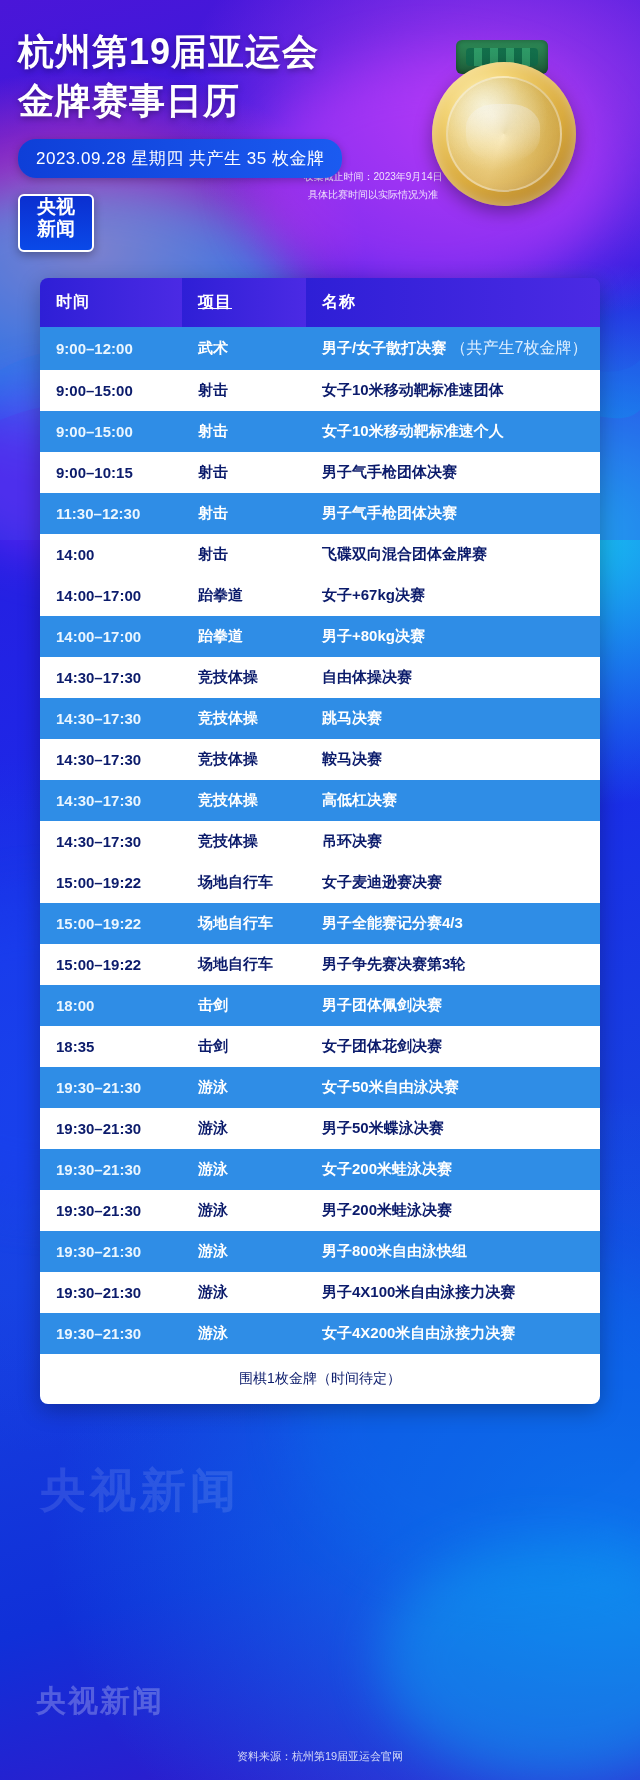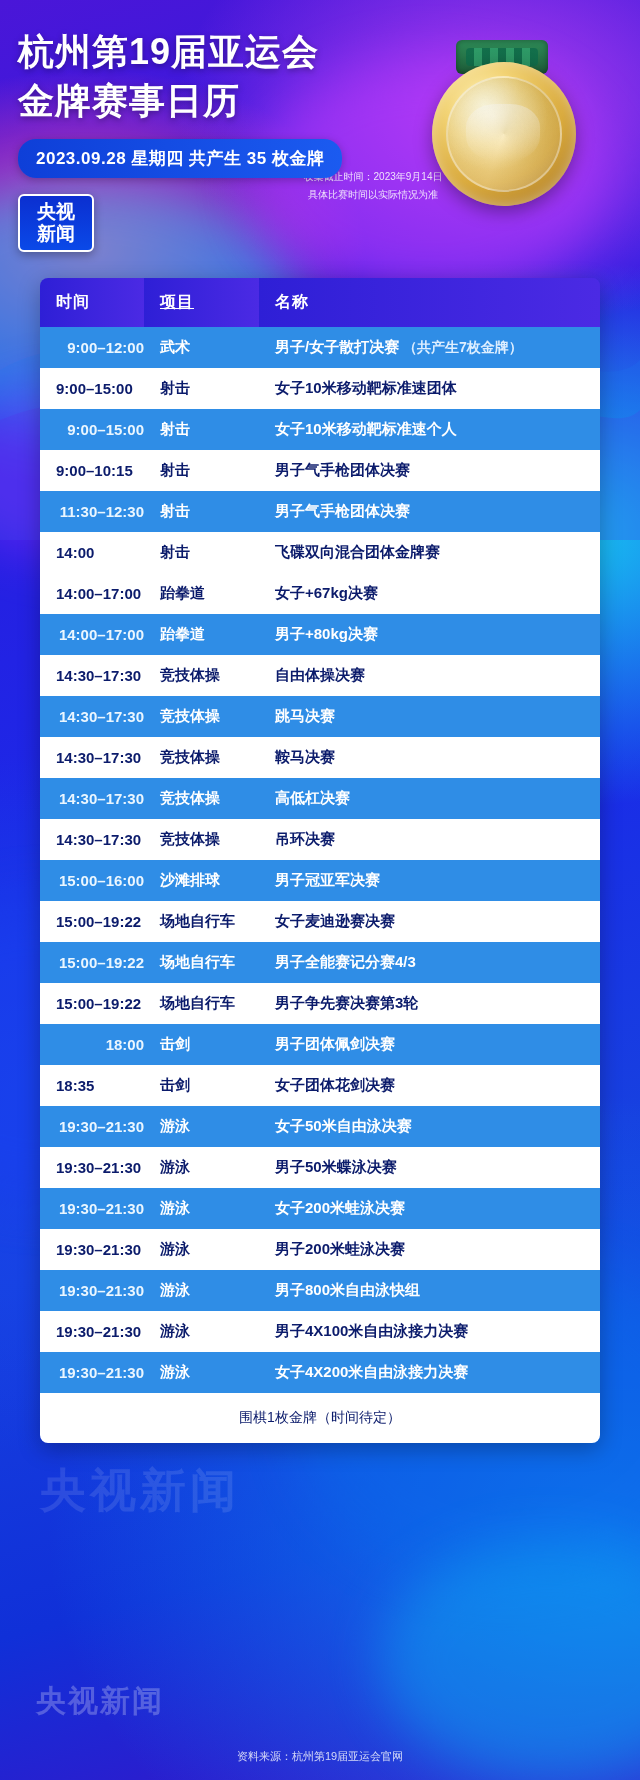--- a/index.html
+++ b/index.html
@@ -59,40 +59,40 @@
     letter-spacing: 1px;
     line-height: 1.35;
     text-shadow: 0 2px 6px rgba(0,0,0,.35);
   }
   .date-pill {
     display: inline-block;
     margin-top: 14px;
     background: linear-gradient(90deg, #0e3fd8, #1b5bf0);
     color: #fff;
     font-size: 17px;
-    font-weight: 700;
+    font-weight: 400;
     padding: 8px 18px;
     border-radius: 18px;
     letter-spacing: .5px;
     box-shadow: 0 2px 8px rgba(0,0,0,.25);
   }
   .notes {
     position: absolute; left: 258px; top: 168px;
     color: rgba(255,255,255,.85);
     font-size: 10px; line-height: 1.8;
     text-align: center; width: 230px;
   }
   .logo {
     margin-top: 16px;
     width: 76px; height: 58px;
     background: linear-gradient(180deg,#0b2fd0,#0a49e8);
     border: 2px solid #ffffff;
     border-radius: 6px;
     color: #fff; font-weight: 700; font-size: 19px;
-    display: flex; flex-direction: column; align-items: center; justify-content: center;
+    display: flex; flex-direction: column; align-items: center; 
     line-height: 1.15;
     box-shadow: 0 3px 10px rgba(0,0,0,.3);
   }
 
   
   .medal { position: absolute; right: 56px; top: 40px; width: 160px; height: 190px; z-index: 4;}
   .ribbon {
     position:absolute; left: 32px; top: 0; width: 92px; height: 34px;
     background: linear-gradient(180deg,#2e8b57,#1e5e3a);
     border-radius: 6px;
@@ -131,33 +131,33 @@
     overflow: hidden;
     box-shadow: 0 6px 22px rgba(0,0,0,.28);
   }
   table { width: 100%; border-collapse: collapse; table-layout: fixed; }
   thead th {
     background: linear-gradient(90deg,#2e1fd6,#4b2ae4);
     color: #fff; font-size: 16px; font-weight: 700;
     text-align: left; padding: 14px 0 14px 16px;
     letter-spacing: 1px;
   }
-  thead th.c1 { width: 104px; }
-  thead th.c2 { width: 115px; text-decoration: underline; }
+  thead th.c1 { width: 142px; }
+  thead th.c2 { width: 124px; text-decoration: underline; }
   tbody td {
     font-size: 15px; font-weight: 700;
     padding: 11px 0 11px 16px;
     white-space: nowrap;
     overflow: hidden;
   }
   tbody tr.odd td { background: #2f8de6; color: #ffffff; }
   tbody tr.even td { background: #ffffff; color: #0b1b6b; }
-  tbody tr.odd td.c1 { color: #eaf6ff; text-align: right; }
+  tbody tr.odd td.c1 { color: #eaf6ff; }
   tbody tr.even td.c1 { color: #0b1b6b; }
-  td.c3 .sub { font-size: 14px; font-weight: 700; }
+  td.c3 .sub { font-size: 16px; font-weight: 400; }
   tbody tr.odd td.c3 .sub { color: #ddeeff; }
   .footer-row td {
     background: #ffffff; color: #0b1b6b;
     text-align: center; font-size: 14px; font-weight: 400;
     padding: 16px 0;
   }
 
   .source {
     position: absolute; left: 0; right: 0; bottom: 16px;
     text-align: center; color: rgba(255,255,255,.8); font-size: 11px;
@@ -281,25 +281,20 @@
           <tr class="odd">
             <td class="c1">14:30–17:30</td>
             <td class="c2">竞技体操</td>
             <td class="c3">高低杠决赛</td>
           </tr>
           <tr class="even">
             <td class="c1">14:30–17:30</td>
             <td class="c2">竞技体操</td>
             <td class="c3">吊环决赛</td>
           </tr>
-          <tr class="odd">
-            <td class="c1">15:00–16:00</td>
-            <td class="c2">沙滩排球</td>
-            <td class="c3">男子冠亚军决赛</td>
-          </tr>
           <tr class="even">
             <td class="c1">15:00–19:22</td>
             <td class="c2">场地自行车</td>
             <td class="c3">女子麦迪逊赛决赛</td>
           </tr>
           <tr class="odd">
             <td class="c1">15:00–19:22</td>
             <td class="c2">场地自行车</td>
             <td class="c3">男子全能赛记分赛4/3</td>
           </tr>

